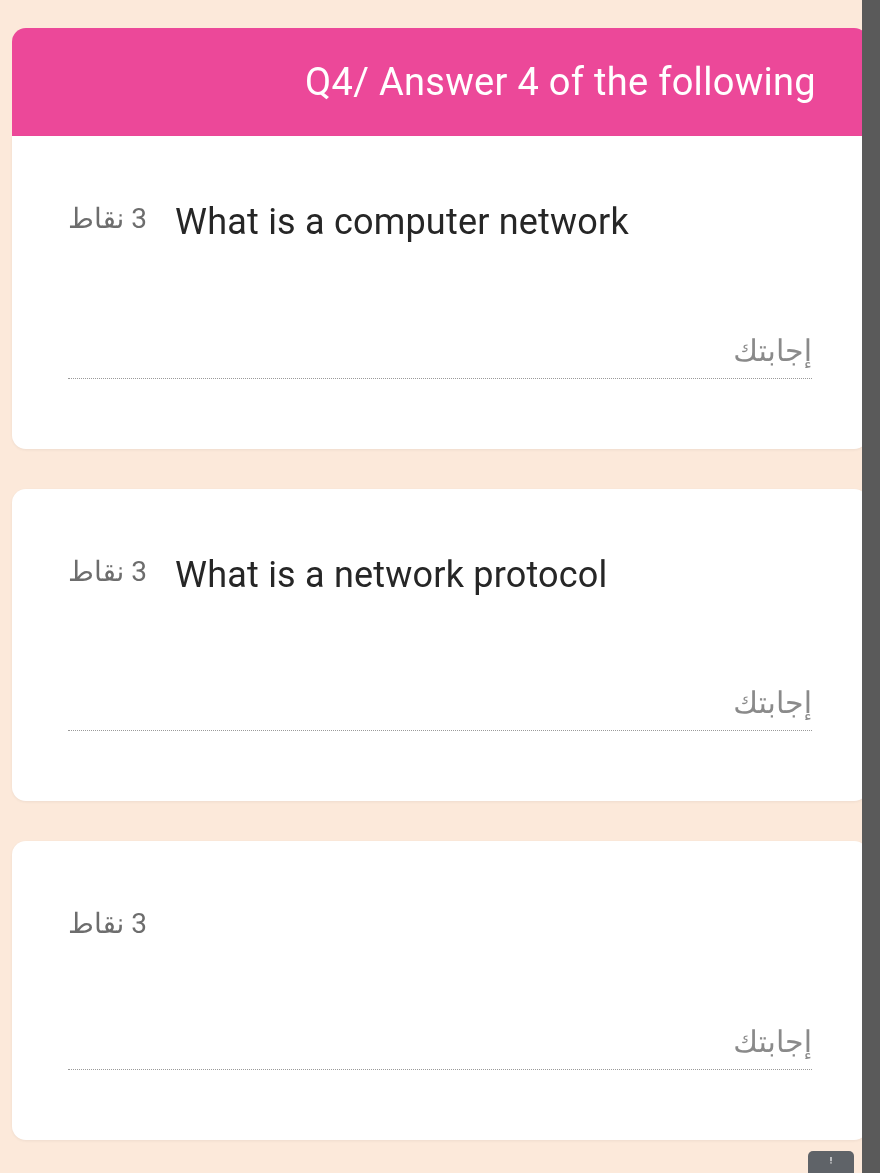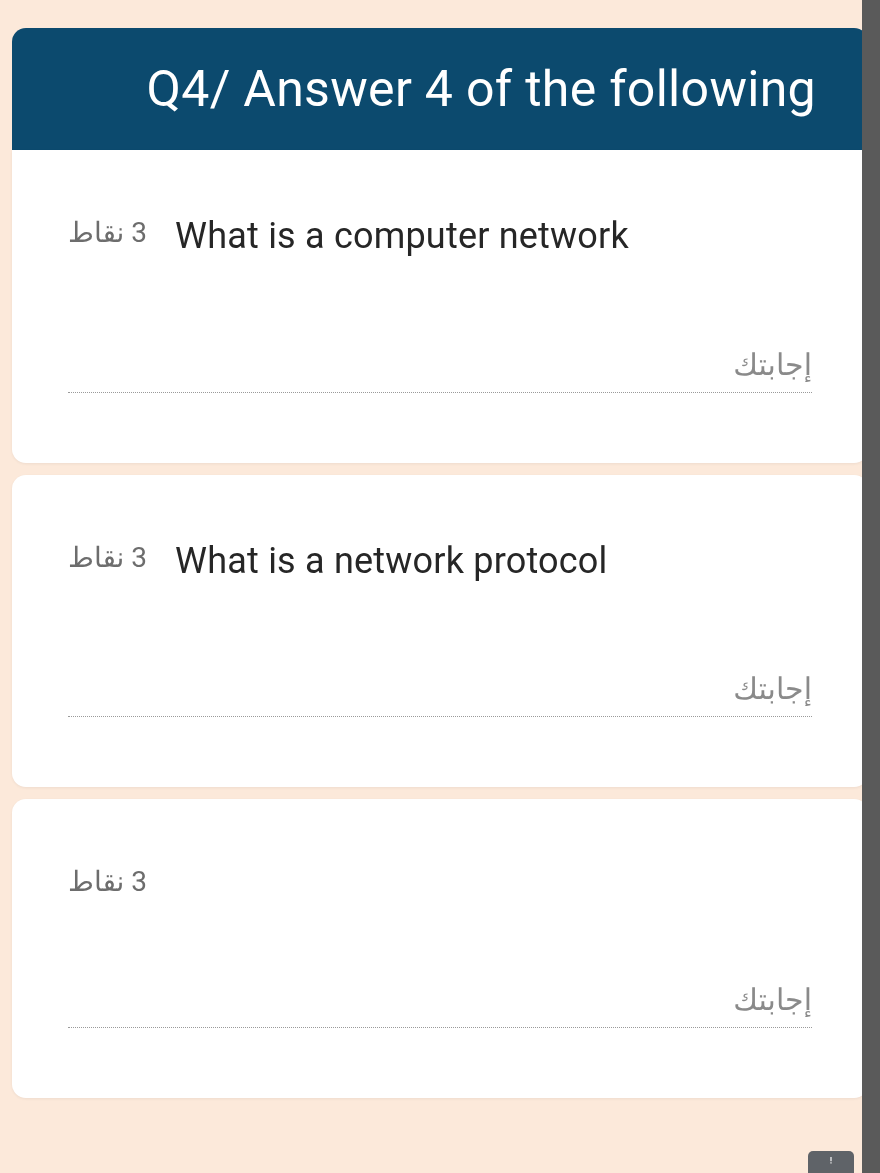--- a/index.html
+++ b/index.html
@@ -12,33 +12,33 @@
     overflow: hidden;
   }
   .side-shade {
     position: absolute;
     top: 0; right: 0;
     width: 18px; height: 100%;
     background: #5a5a5a;
   }
   .spacer-top { height: 28px; }
   .header-card {
-    background: #0c4a6e;
+    background: #ec4899;
     border-radius: 14px 14px 0 0;
     padding: 32px 52px 32px 32px;
     color: #ffffff;
-    font-size: 50px;
+    font-size: 38px;
     font-weight: 400;
     text-align: right;
     letter-spacing: 0.3px;
   }
   .card {
     background: #ffffff;
     border-radius: 14px;
-    margin-bottom: 12px;
+    margin-bottom: 40px;
     padding: 60px 56px 70px 56px;
     box-shadow: 0 1px 3px rgba(0,0,0,0.06);
   }
   .card.first {
     border-radius: 0 0 14px 14px;
   }
   .q-row {
     display: flex;
     align-items: flex-start;
     gap: 28px;

